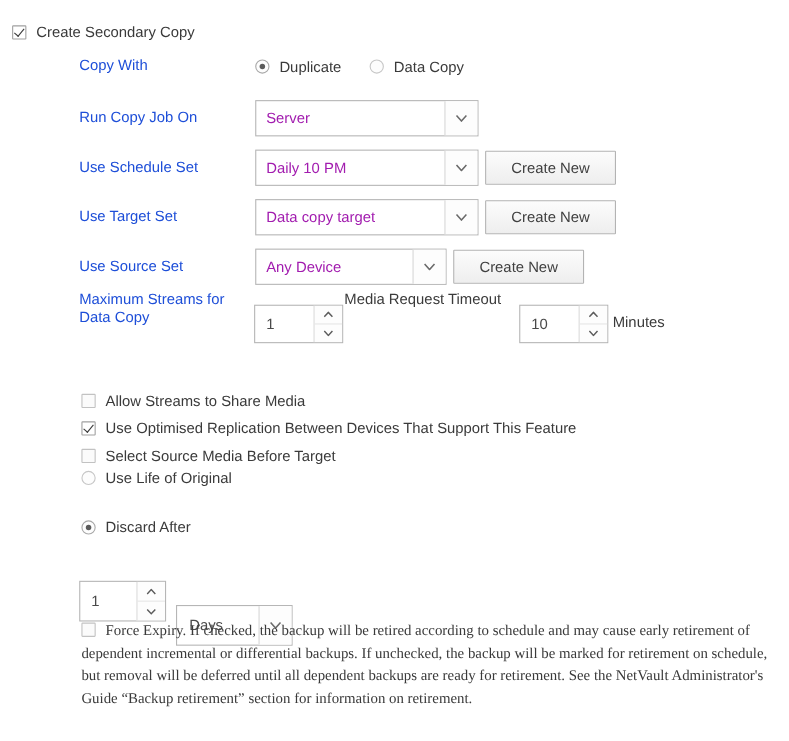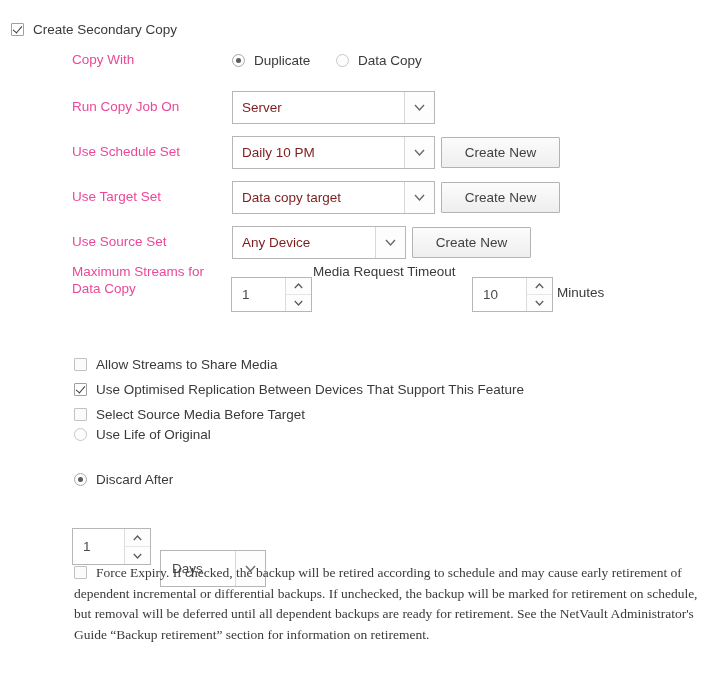--- a/index.html
+++ b/index.html
@@ -90,40 +90,40 @@
   }
 
   
   .field-row {
     position: absolute;
     display: flex;
     align-items: center;
   }
   .field-label {
     width: 160px;
-    color: #ec4899;
+    color: #1d4ed8;
     font-size: 13.5px;
     line-height: 1.25;
   }
 
   
   .combo {
     position: relative;
     width: 203px;
     height: 33px;
     border: 1px solid #b6b6b6;
     background: #ffffff;
     box-sizing: border-box;
     display: flex;
     align-items: center;
   }
   .combo .val {
     padding-left: 9px;
     font-size: 13.5px;
-    color: #7f1d1d;
+    color: #a21caf;
     white-space: nowrap;
     overflow: hidden;
   }
   .combo .arrow-box {
     position: absolute;
     right: 0;
     top: 0;
     bottom: 0;
     width: 29px;
     border-left: 1px solid #d8d8d8;

